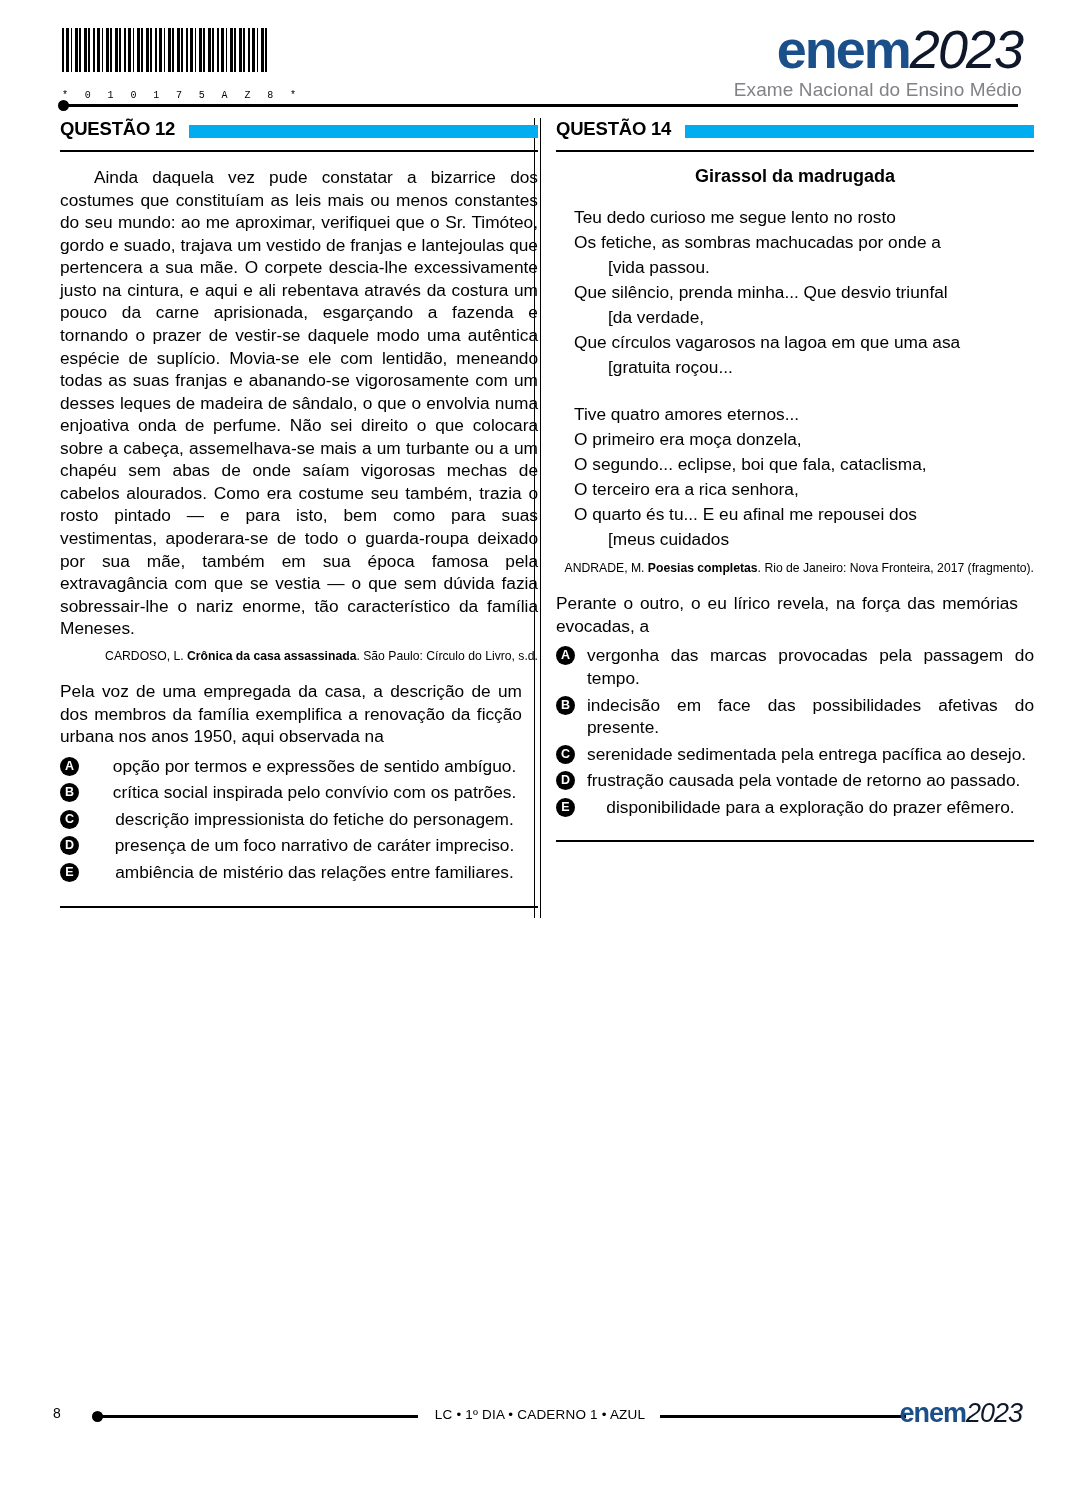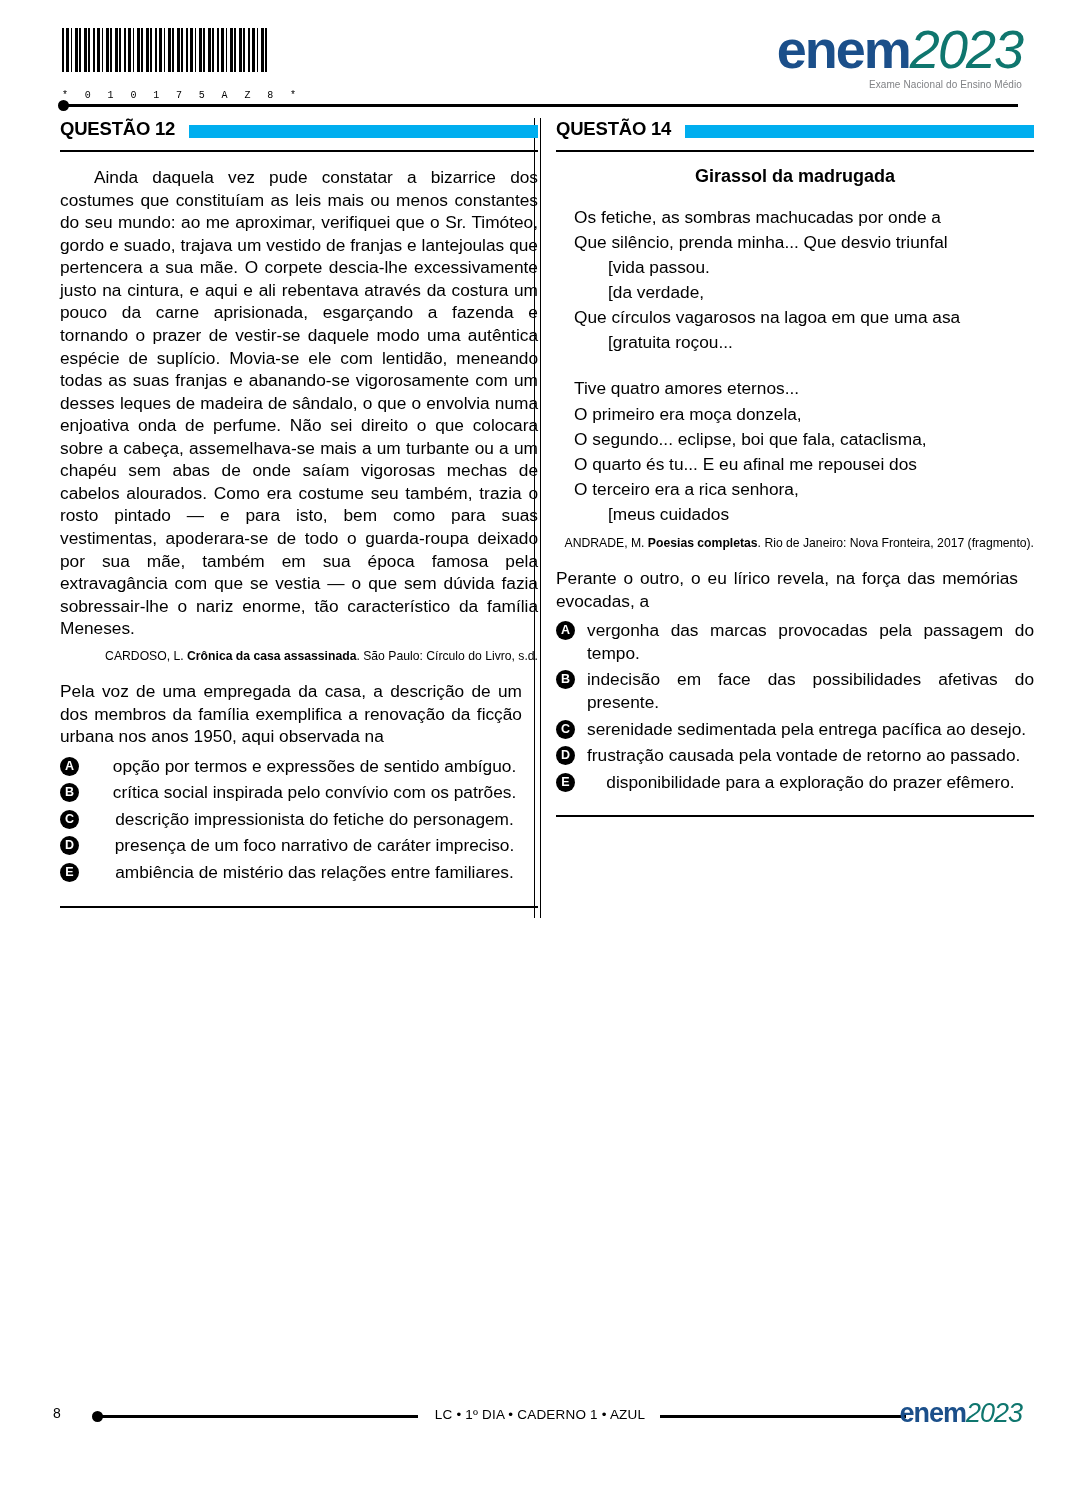--- a/index.html
+++ b/index.html
@@ -63,23 +63,23 @@
     text-align: right;
     line-height: 1;
   }
   .brand-main {
     font-size: 54px;
     font-weight: bold;
     letter-spacing: -2px;
     white-space: nowrap;
   }
   .brand-enem { color: #1b4f8a; }
-  .brand-year { color: #0f766e; font-weight: normal; font-style: italic; margin-top: 36px; }
+  .brand-year { color: #0f172a; font-weight: normal; font-style: italic; margin-top: 36px; }
   .brand-sub {
-    font-size: 10px;
+    font-size: 19px;
     color: #808285;
     margin-top: 4px;
     letter-spacing: 0.1px;
     text-align: right;
   }
 
   
   .header-rule {
     position: absolute;
     left: 62px;
@@ -347,34 +347,35 @@
     <div class="col col-right">
 
       <div class="q-header">
         <div class="q-label">QUESTÃO 14</div>
         <div class="q-bar"></div>
       </div>
 
       <div class="poem-title">Girassol da madrugada</div>
 
       <div class="poem">
+        <div class="line">Teu dedo curioso me segue lento no rosto</div>
         <div class="line">Os fetiche, as sombras machucadas por onde a</div>
+        <div class="line cont">[vida passou.</div>
         <div class="line">Que silêncio, prenda minha... Que desvio triunfal</div>
-        <div class="line cont">[vida passou.</div>
         <div class="line cont">[da verdade,</div>
         <div class="line">Que círculos vagarosos na lagoa em que uma asa</div>
         <div class="line cont">[gratuita roçou...</div>
 
         <div class="stanza-gap"></div>
 
         <div class="line">Tive quatro amores eternos...</div>
         <div class="line">O primeiro era moça donzela,</div>
         <div class="line">O segundo... eclipse, boi que fala, cataclisma,</div>
+        <div class="line">O terceiro era a rica senhora,</div>
         <div class="line">O quarto és tu... E eu afinal me repousei dos</div>
-        <div class="line">O terceiro era a rica senhora,</div>
         <div class="line cont">[meus cuidados</div>
       </div>
 
       <p class="source"><span>ANDRADE, M. </span><b>Poesias completas</b><span>. Rio de Janeiro: Nova Fronteira, 2017 (fragmento).</span></p>
 
       <p class="stem">Perante o outro, o eu lírico revela, na força das memórias evocadas, a</p>
 
       <div class="alts">
         <div class="alt">
           <span class="alt-marker">A</span>

